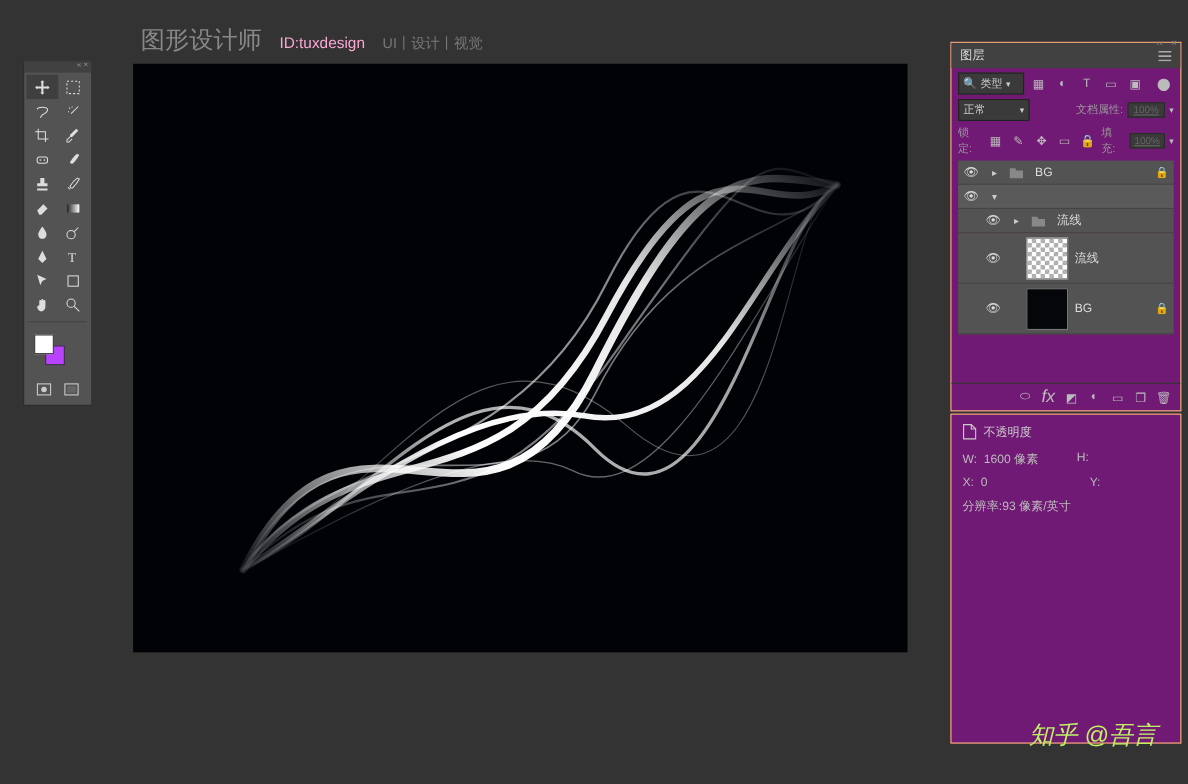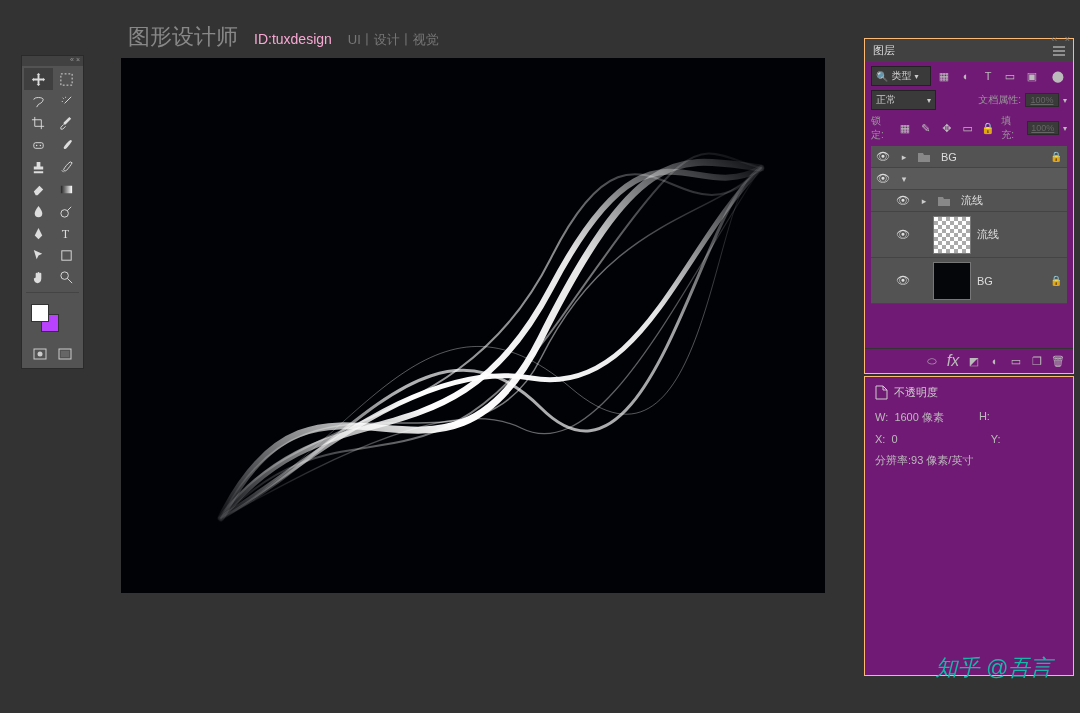--- a/index.html
+++ b/index.html
@@ -210,21 +210,21 @@
 }
 
 .props-body { padding: 8px 10px; color: #ccc; }
 .props-body .docrow { display:flex; align-items:center; gap:6px; margin-bottom:10px; }
 .props-body .kv { display:flex; gap:35px; margin-bottom:8px; font-size:11px; color:#bbb; }
 
 .watermark {
   position: absolute;
   bottom: 30px; right: 28px;
   font-size: 22px;
-  color: #14b8a6;
+  color: #bef264;
   font-style: italic;
 }
 
 .hamburger { width: 12px; height: 10px; }
 .hamburger line { stroke: #aaa; stroke-width: 1.5; }
 </style>
 </head>
 <body>
 
 <div class="header">

